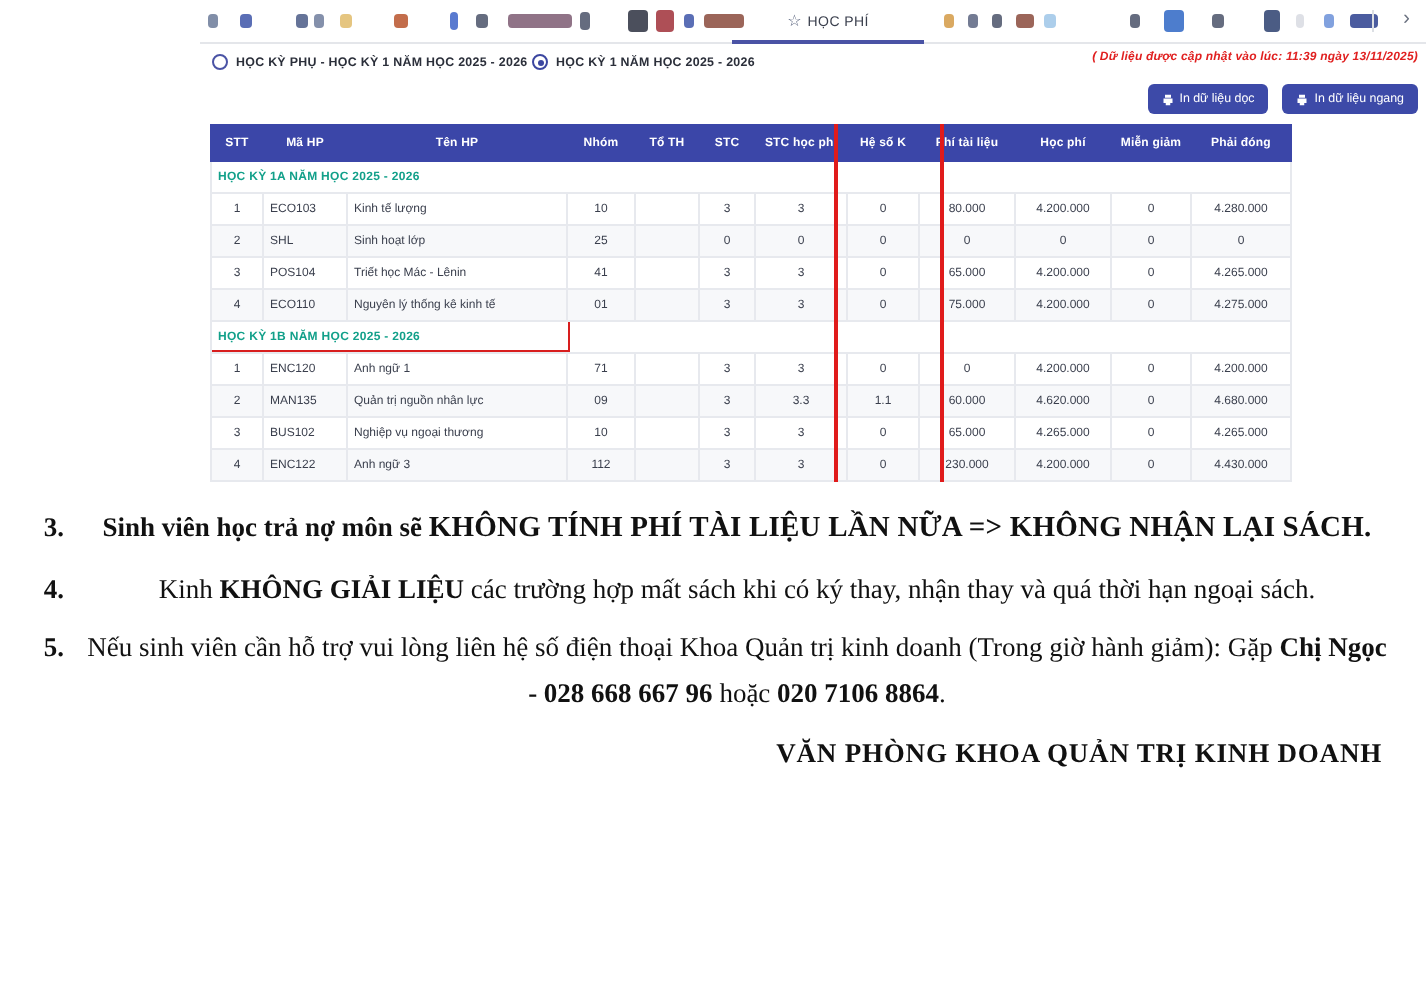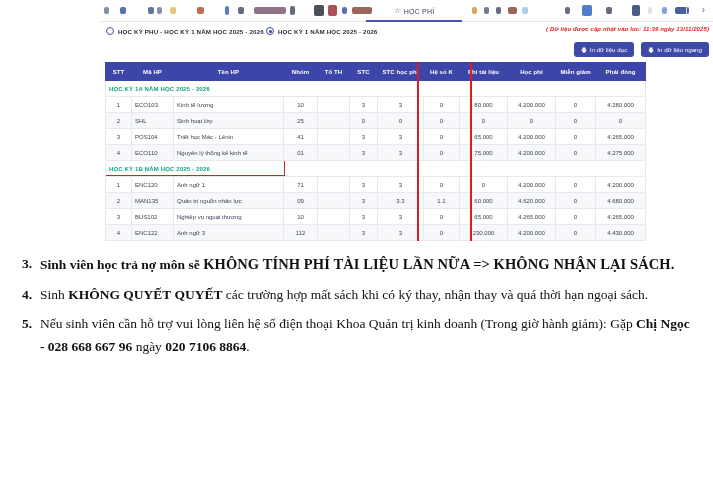--- a/index.html
+++ b/index.html
@@ -70,21 +70,21 @@
   .vbar{position:absolute;width:2.2px;background:#e01b1b;top:0;}
   .vbar.a{left:312px;}
   .vbar.b{left:365px;}
 
   
   .doc{position:absolute;left:0;top:252px;width:713px;
        font-family:"Liberation Serif",serif;color:#111;}
   .item{display:flex;margin:0 0 6px 0;padding:0 16px 0 0;}
   .num{width:32px;flex:0 0 32px;text-align:right;padding-right:8px;
        font-size:13.5px;font-weight:bold;line-height:1.72;}
-  .txt{flex:1;font-size:13.5px;line-height:1.72;text-align:left;}
+  .txt{flex:1;font-size:13.5px;line-height:1.72;text-align:center;}
   .big{font-size:14.5px;font-weight:bold;letter-spacing:.1px;}
   .signature{text-align:right;padding:4px 22px 0 0;font-size:13.5px;
              font-weight:bold;letter-spacing:.4px;}
 </style>
 </head>
 <body>
 
 <div class="page">
 
   <div class="browser">
@@ -318,22 +318,23 @@
   </div>
 
   <div class="doc">
     <div id="doc-items">
         <div class="item">
           <div class="num">3.</div>
           <div class="txt"><span style="font-weight: bold;">Sinh viên học trả nợ môn sẽ </span><span class="big">KHÔNG TÍNH PHÍ TÀI LIỆU LẦN NỮA =&gt; KHÔNG NHẬN LẠI SÁCH.</span></div>
         </div>
         <div class="item">
           <div class="num">4.</div>
-          <div class="txt"><span>Sinh </span><span style="font-weight: bold;">KHÔNG QUYẾT QUYẾT</span><span> các trường hợp mất sách khi có ký thay, nhận thay và quá thời hạn ngoại sách.</span></div>
+          <div class="txt"><span>Kinh </span><span style="font-weight: bold;">KHÔNG GIẢI LIỆU</span><span> các trường hợp mất sách khi có ký thay, nhận thay và quá thời hạn ngoại sách.</span></div>
         </div>
         <div class="item">
           <div class="num">5.</div>
-          <div class="txt"><span>Nếu sinh viên cần hỗ trợ vui lòng liên hệ số điện thoại Khoa Quản trị kinh doanh (Trong giờ hành giảm): Gặp </span><span style="font-weight: bold;">Chị Ngọc - 028 668 667 96</span><span> ngày </span><span style="font-weight: bold;">020 7106 8864</span><span>.</span></div>
+          <div class="txt"><span>Nếu sinh viên cần hỗ trợ vui lòng liên hệ số điện thoại Khoa Quản trị kinh doanh (Trong giờ hành giảm): Gặp </span><span style="font-weight: bold;">Chị Ngọc - 028 668 667 96</span><span> hoặc </span><span style="font-weight: bold;">020 7106 8864</span><span>.</span></div>
         </div>
       </div>
+    <div class="signature">VĂN PHÒNG KHOA QUẢN TRỊ KINH DOANH</div>
   </div>
 
 </div>
 
 </body></html>

